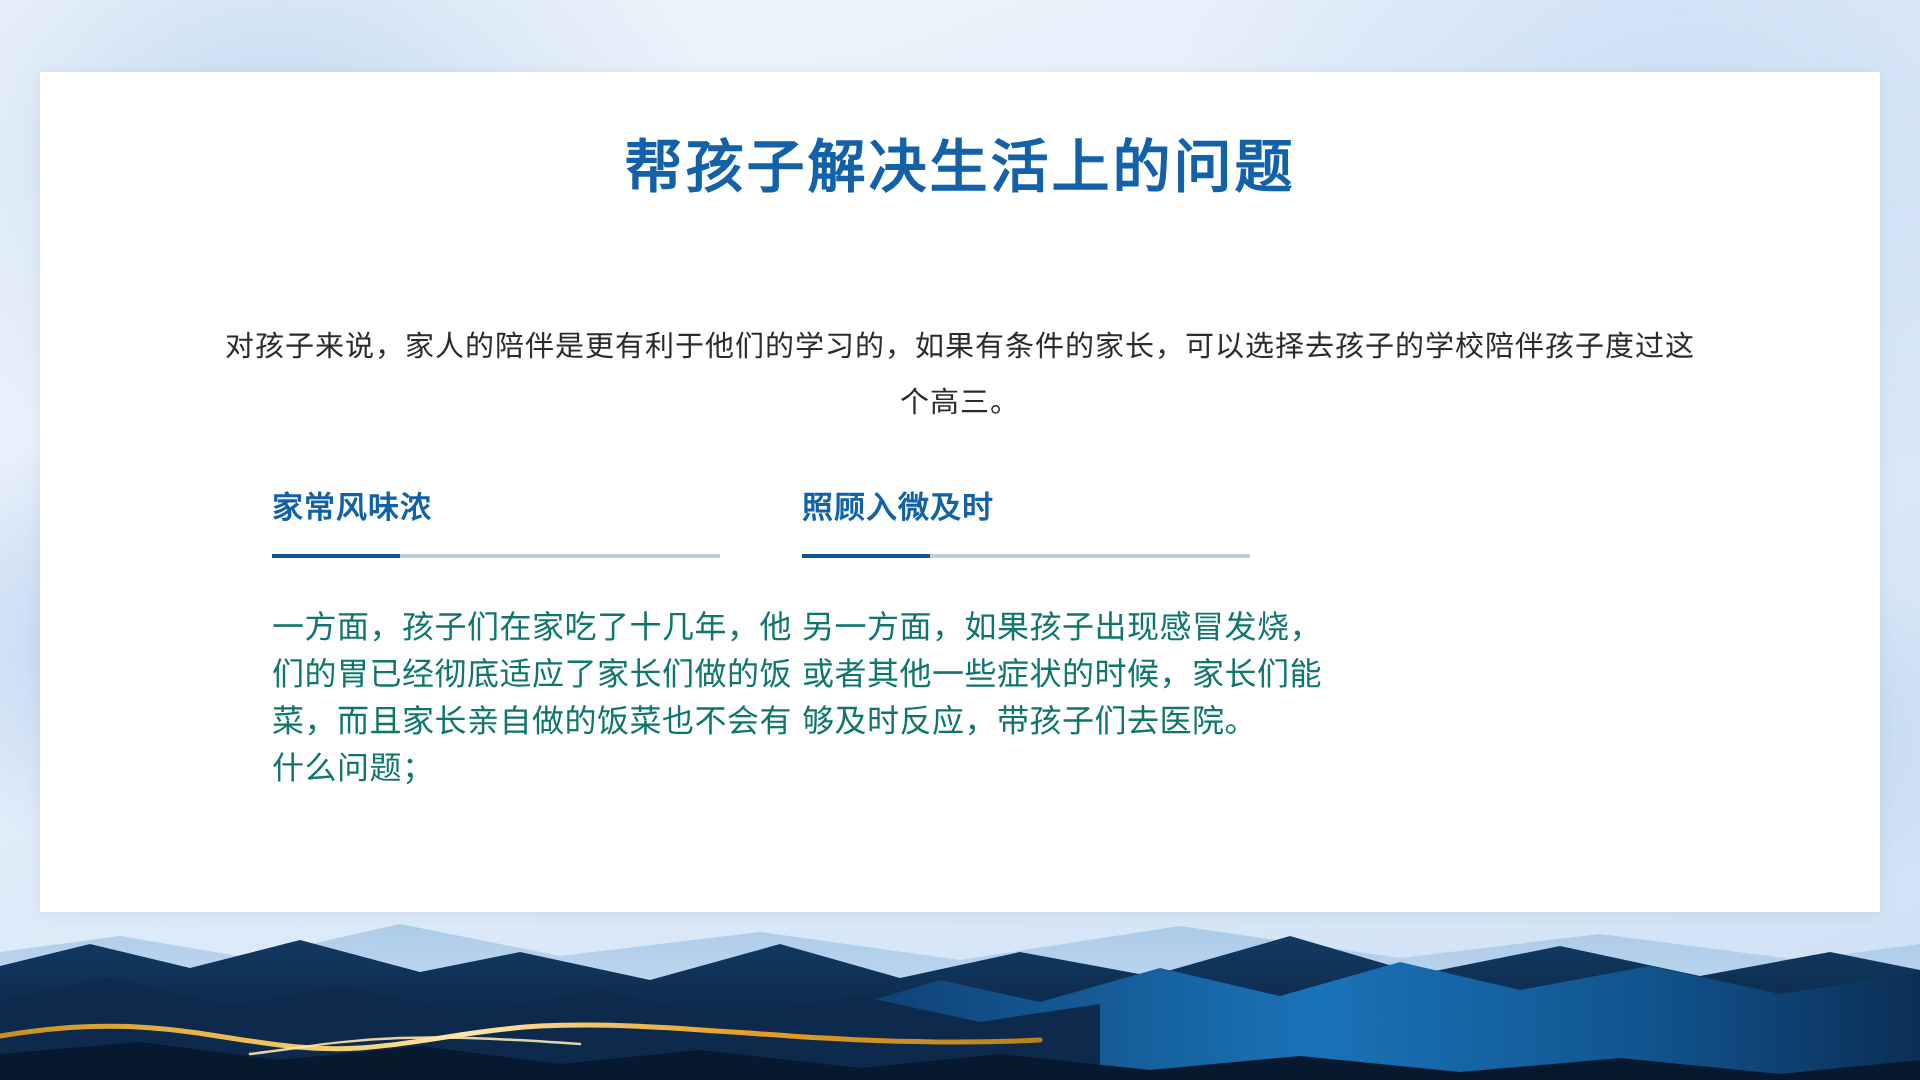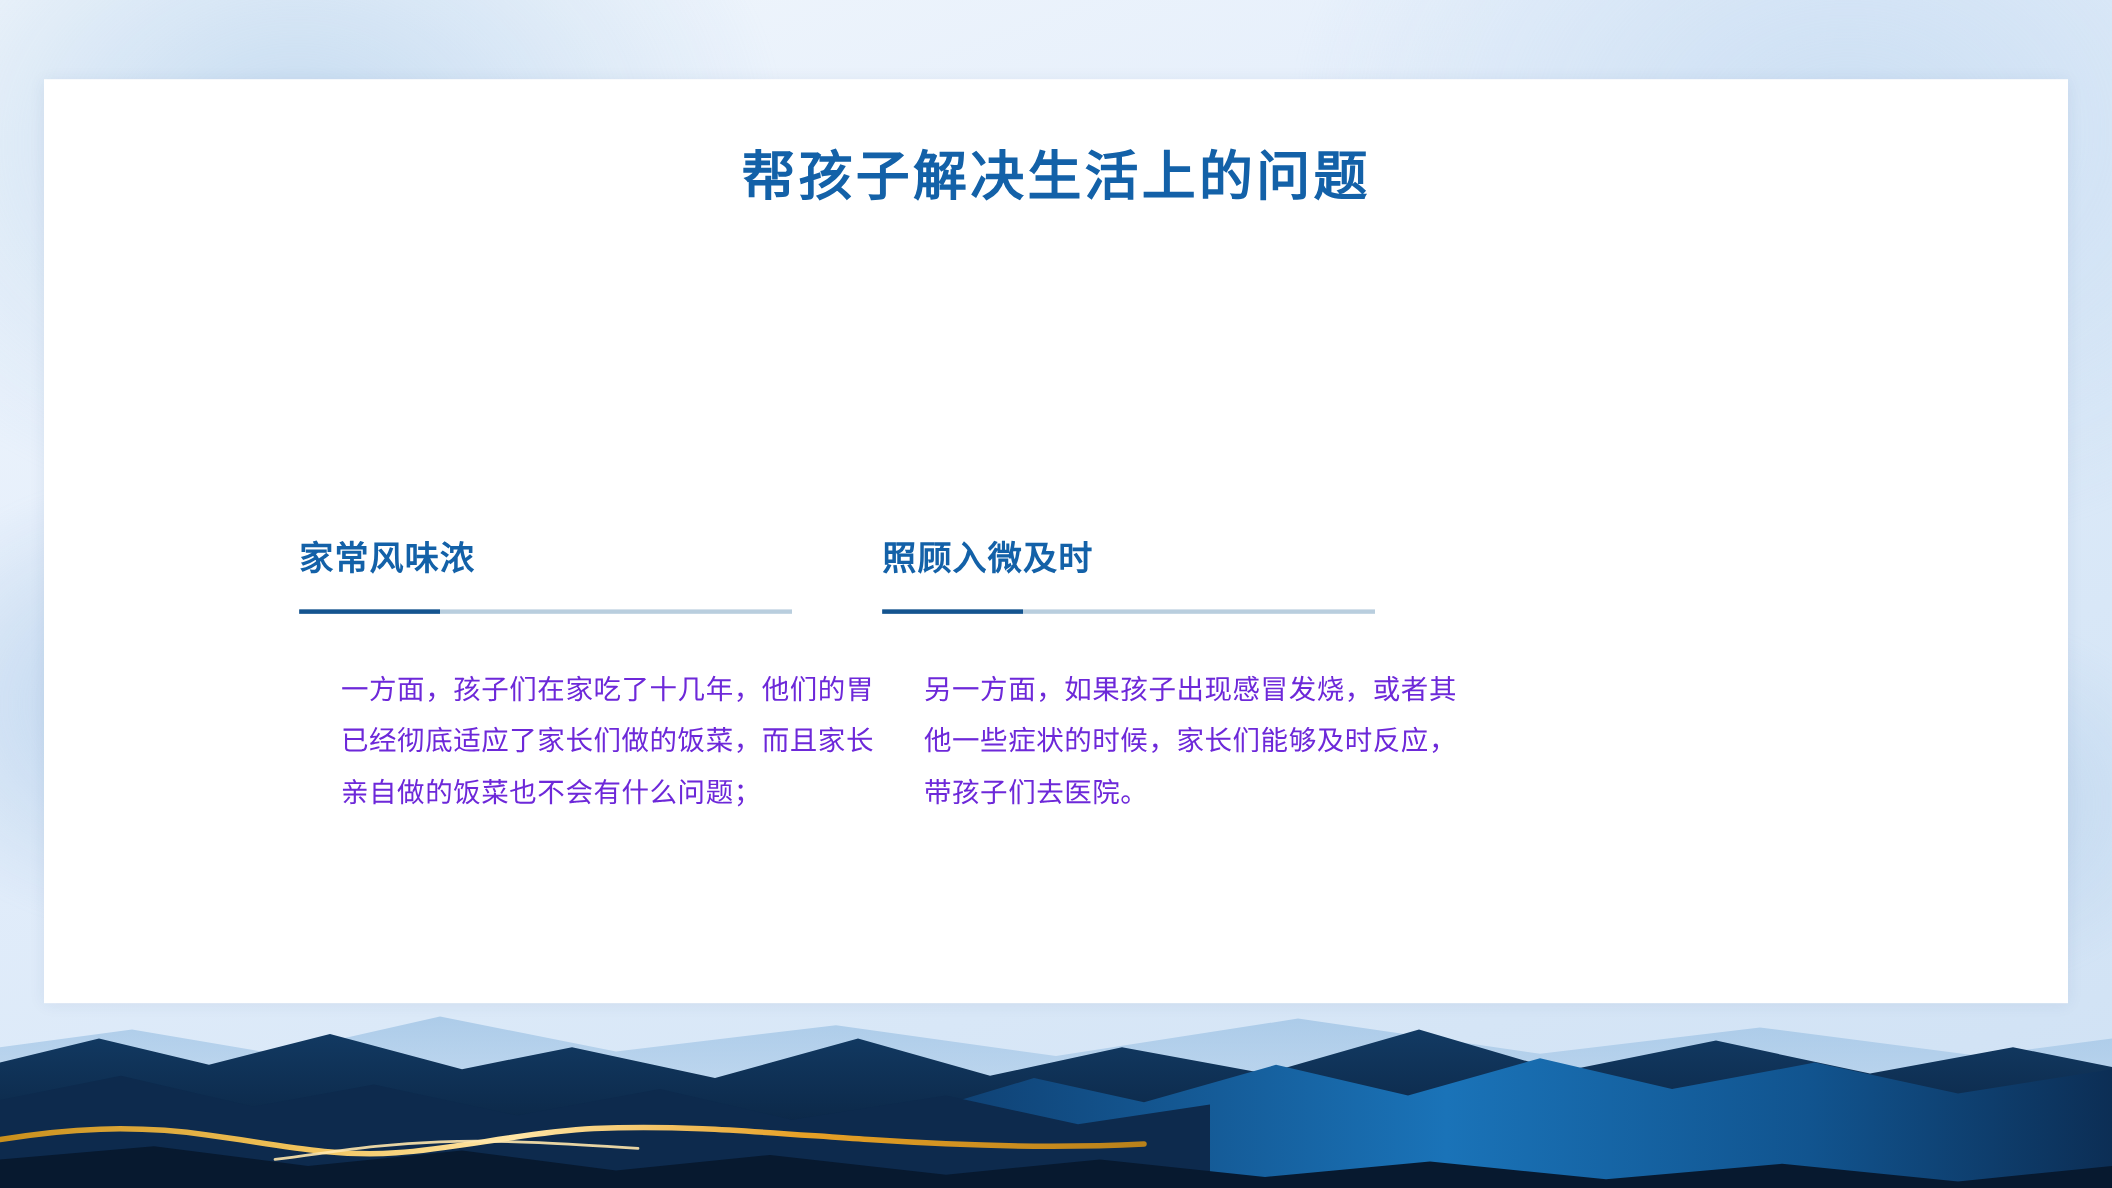--- a/index.html
+++ b/index.html
@@ -72,21 +72,21 @@
     background: #ffffff;
     box-shadow: 0 2px 14px rgba(40,70,110,0.08);
   }
 
   .title {
     position: absolute;
     left: 0;
     top: 48px;
     width: 1840px;
     text-align: center;
-    font-size: 49px;
+    font-size: 58px;
     font-weight: bold;
     letter-spacing: 3px;
     color: #1361a8;
     font-family: "DejaVu Serif", "Liberation Serif", serif;
   }
 
   .intro {
     position: absolute;
     left: 180px;
     top: 246px;
@@ -126,25 +126,24 @@
     content: "";
     position: absolute;
     left: 0; top: 0;
     height: 4px;
     width: 128px;
     background: #14548f;
   }
 
   .col-body {
     margin-top: 46px;
-    font-size: 25px;
+    font-size: 32px;
     line-height: 47px;
-    color: #6d28d9;
+    color: #0f766e;
     letter-spacing: 0.5px;
-    margin-left: 38px;
   }
 </style>
 </head>
 <body>
 
 <div class="slide">
 
   <div class="wash-a"></div>
   <div class="wash-b"></div>
   <div class="wash-c"></div>
@@ -191,20 +190,21 @@
     <path d="M0,196 C60,186 120,182 190,192 C250,200 300,212 360,208 C420,204 470,190 540,186 C620,182 700,190 790,196 C880,202 960,204 1040,200" fill="none" stroke="url(#gGold)" stroke-width="5" stroke-linecap="round"></path>
     <path d="M250,214 C300,208 340,200 400,198 C460,196 520,200 580,204" fill="none" stroke="#ffe7ad" stroke-width="2.5" stroke-linecap="round" opacity="0.9"></path>
 
     <path d="M0,214 L140,202 L280,220 L420,206 L560,224 L700,210 L860,228 L1000,214 L1150,230 L1300,216 L1460,232 L1620,218 L1780,234 L1920,220 L1920,240 L0,240 Z" fill="#07192f"></path>
   </svg>
 
   <div class="card">
 
     <div class="title">帮孩子解决生活上的问题</div>
 
+    <div class="intro">对孩子来说，家人的陪伴是更有利于他们的学习的，如果有条件的家长，可以选择去孩子的学校陪伴孩子度过这个高三。</div>
 
     <div class="columns">
 
       <div class="col">
         <div class="col-title">家常风味浓</div>
         <div class="rule"></div>
         <div class="col-body">一方面，孩子们在家吃了十几年，他们的胃已经彻底适应了家长们做的饭菜，而且家长亲自做的饭菜也不会有什么问题；</div>
       </div>
 
       <div class="col">

